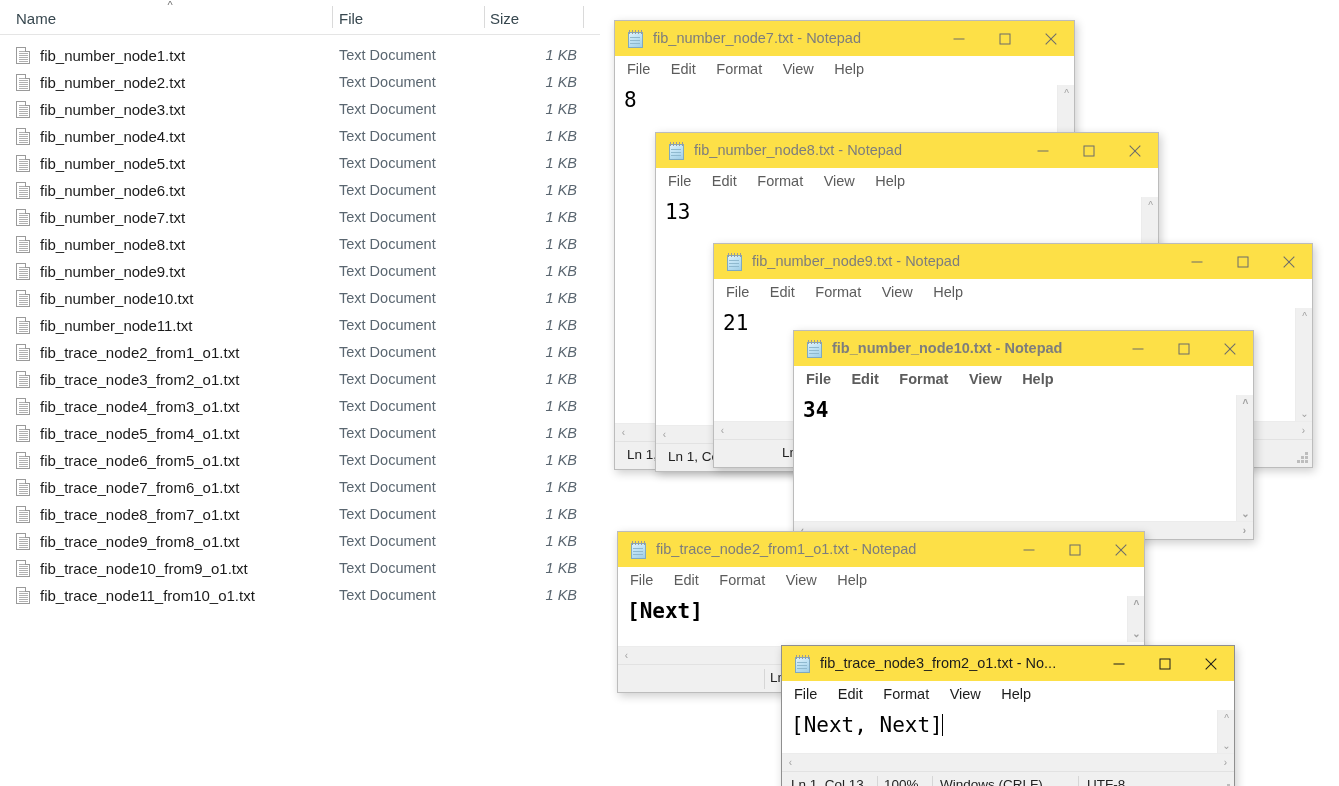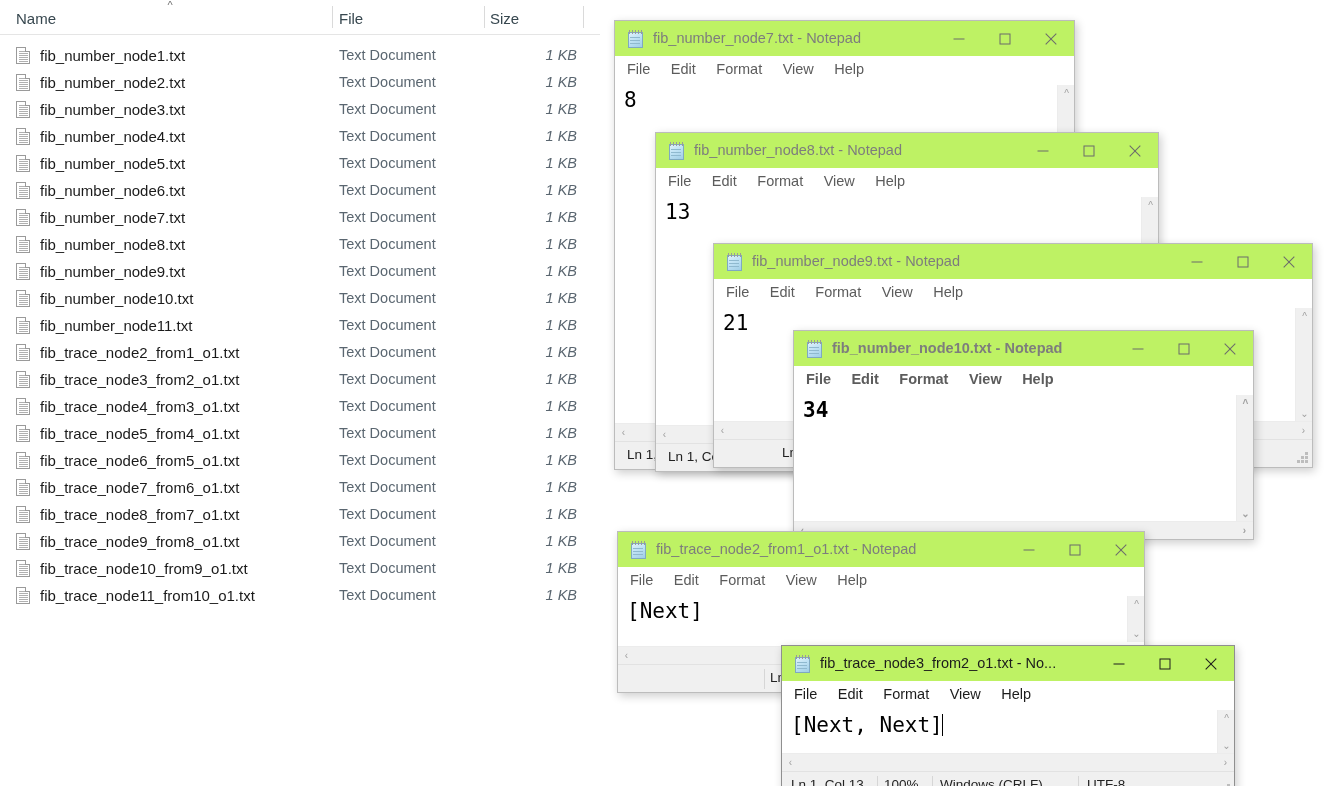--- a/index.html
+++ b/index.html
@@ -108,21 +108,21 @@
     position: absolute;
     background: #ffffff;
     border: 1px solid #bcbcbc;
     box-sizing: border-box;
     box-shadow: 2px 3px 9px rgba(0,0,0,0.20);
     overflow: hidden;
   }
   .np-title {
     position: relative;
     height: 35px;
-    background: #bef264;
+    background: #fde047;
   }
   .np-icon {
     position: absolute;
     left: 12px; top: 9px;
     width: 17px; height: 18px;
   }
   .np-icon .pad {
     position: absolute;
     left: 1px; top: 2px;
     width: 15px; height: 16px;
@@ -617,21 +617,21 @@
           </div>
       </div>
     </div>
     <div class="np-menu">
       <span>File</span>
       <span>Edit</span>
       <span>Format</span>
       <span>View</span>
       <span>Help</span>
     </div>
-    <div class="np-body" style="top:64px; bottom:50px;">
+    <div class="np-body" style="top:64px; bottom:50px;font-weight:bold;">
       <div class="np-text">[Next]</div>
       <div class="vscroll" style="top:0; bottom:0;">
         <div class="up">^</div>
         <div class="dn">⌄</div>
       </div>
     </div>
     <div class="hscroll" style="bottom:28px;">
       <div class="lf">‹</div>
       <div class="rt">›</div>
     </div>

